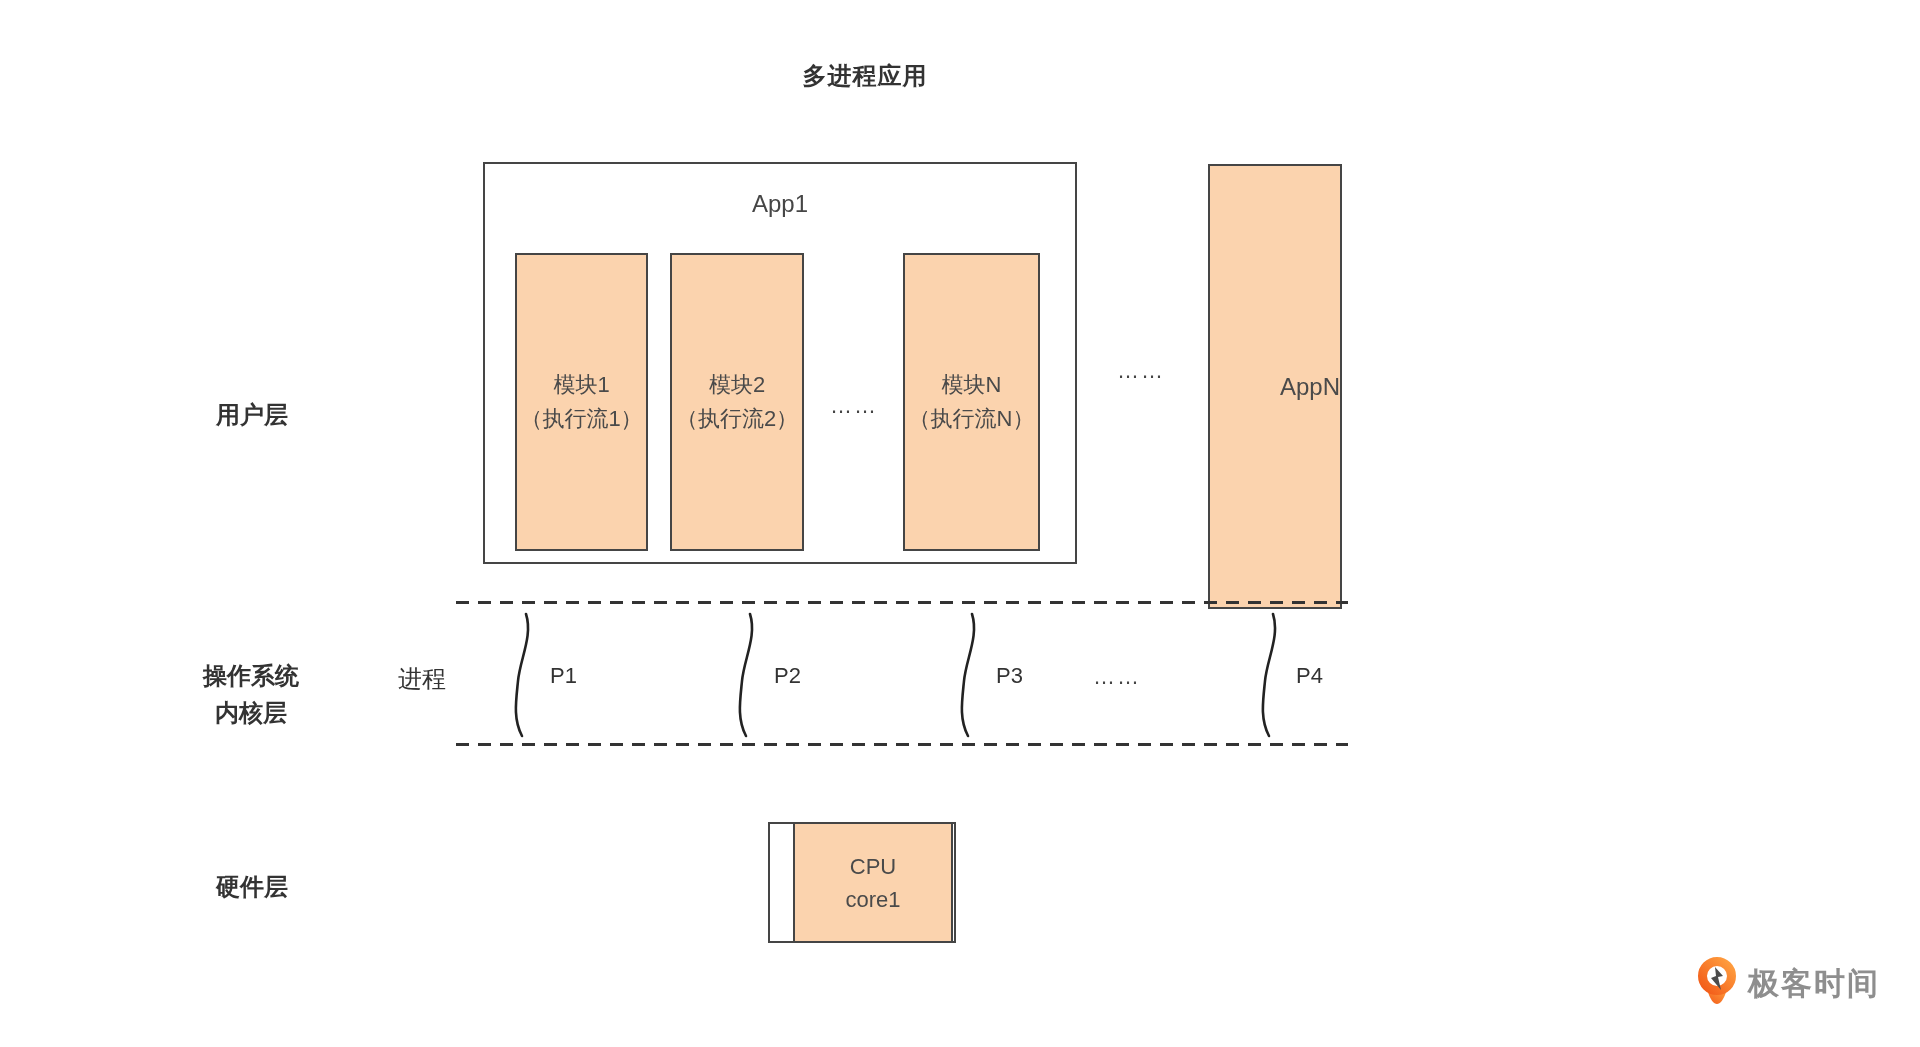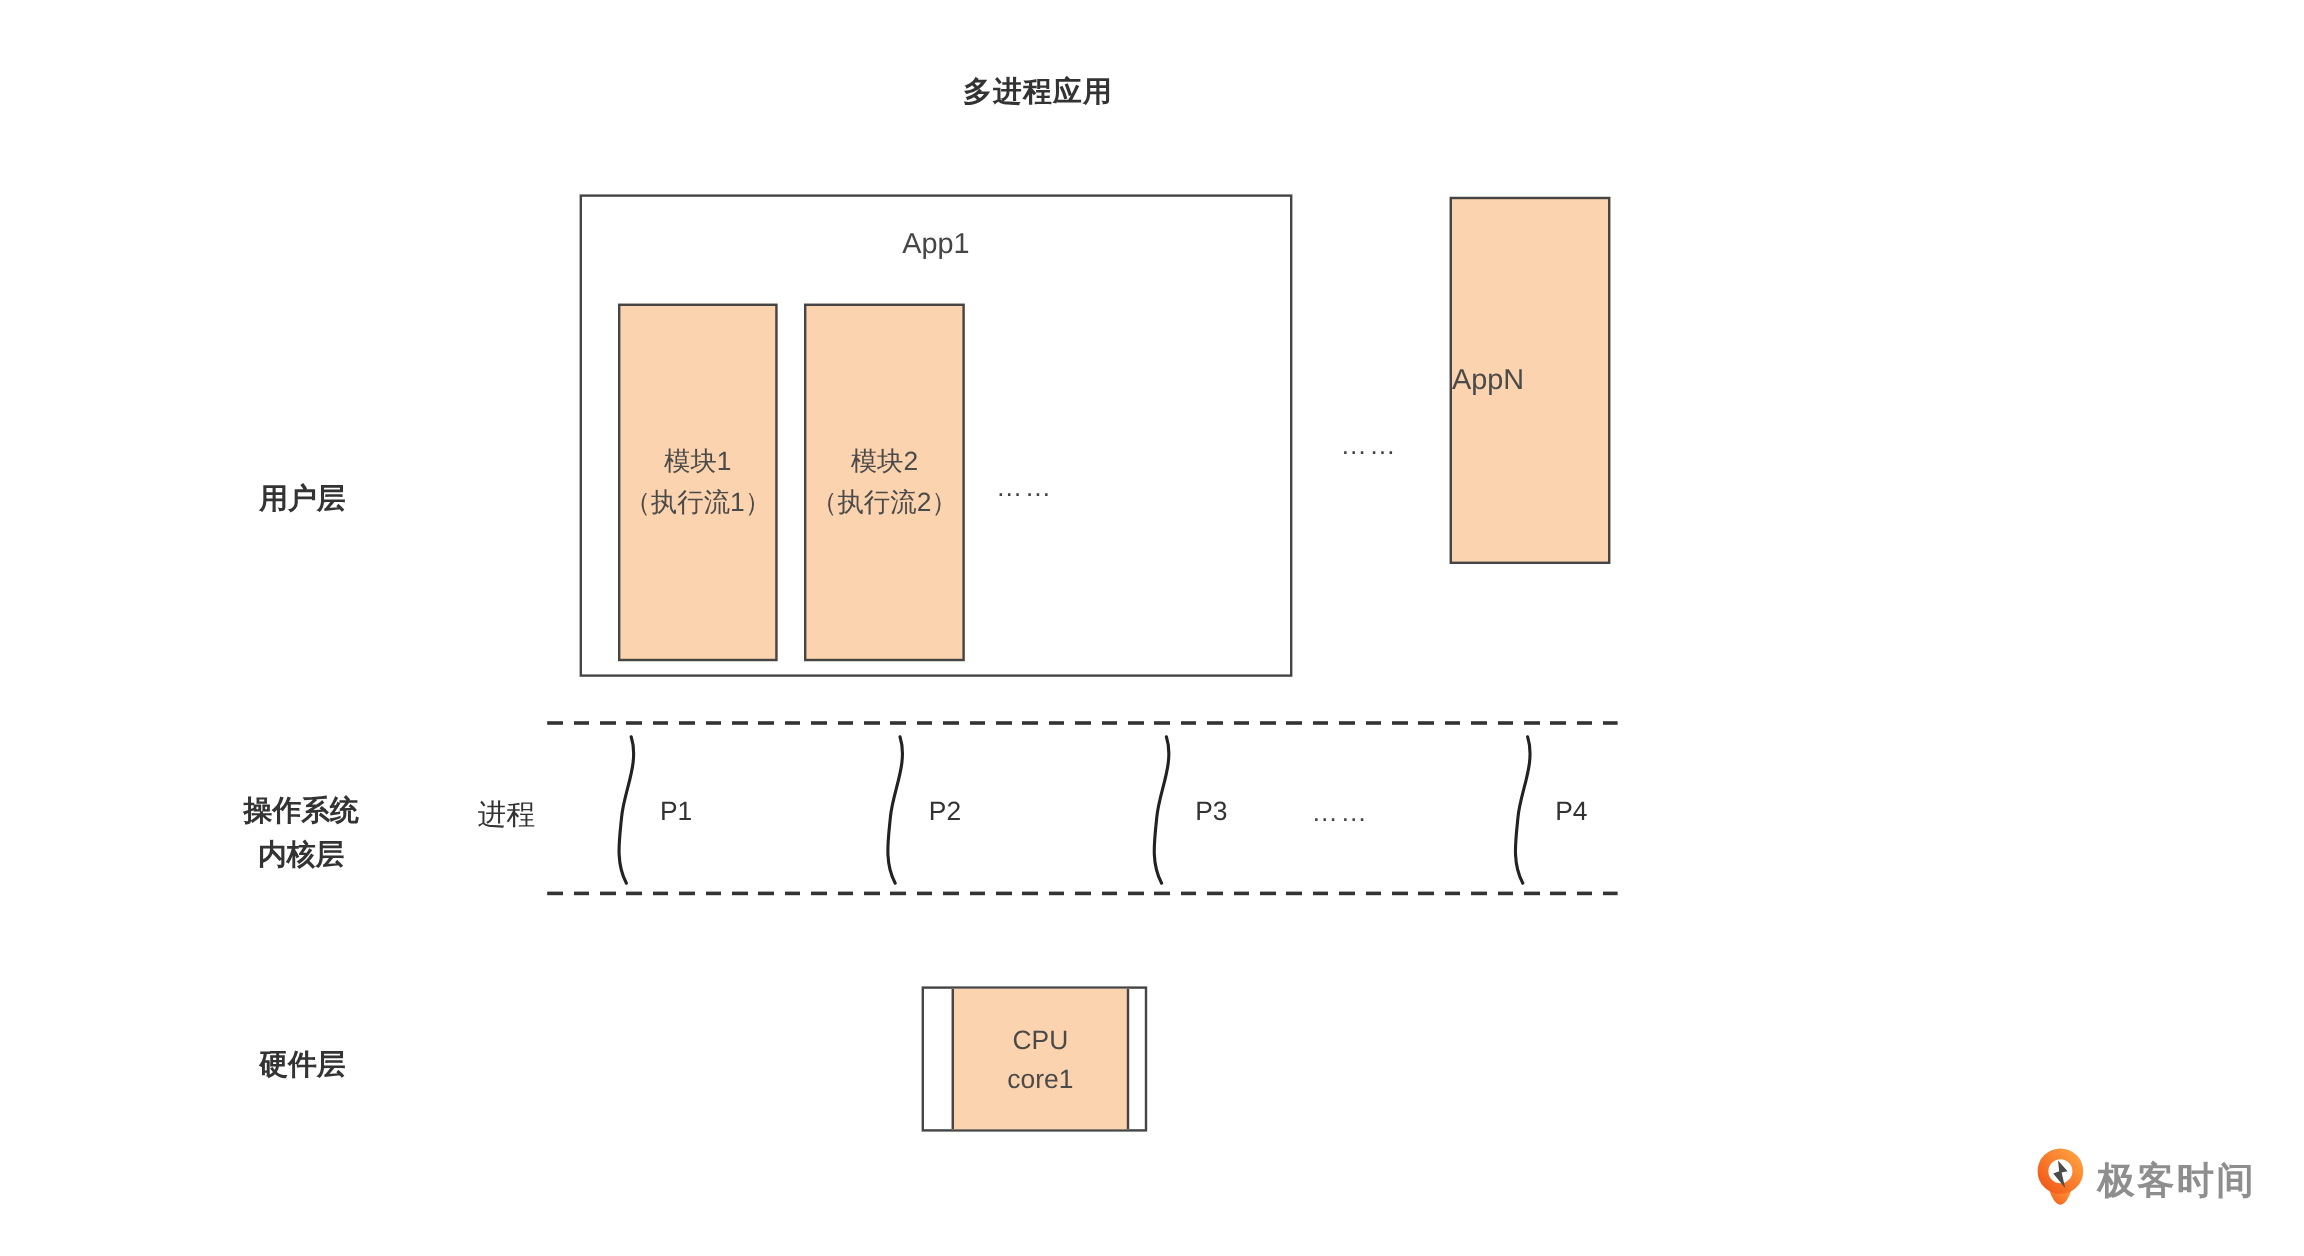--- a/index.html
+++ b/index.html
@@ -51,22 +51,22 @@
   .module-n { left: 903px; width: 137px; }
 
   .ellipsis {
     font-size: 22px; color: #444444; text-align: center; letter-spacing: 2px;
   }
   .modules-ellipsis { left: 808px; top: 393px; width: 92px; }
   .apps-ellipsis    { left: 1096px; top: 358px; width: 90px; }
   .kernel-ellipsis  { left: 1073px; top: 664px; width: 88px; }
 
   .appn-box {
-    left: 1208px; top: 164px; width: 134px; height: 306px;
-    display: flex; align-items: center; justify-content: flex-start;
+    left: 1208px; top: 164px; width: 134px; height: 445px;
+    display: flex; align-items: center; justify-content: flex-end;
     font-size: 24px; color: #4a4a4a;
   }
 
   .dashed-line {
     left: 456px; width: 892px; height: 3px;
     background: repeating-linear-gradient(90deg, #333333 0 13px, transparent 13px 22px);
   }
   .dashed-top    { top: 601px; }
   .dashed-bottom { top: 743px; }
 
@@ -86,21 +86,21 @@
   .p-1 { left: 550px; }
   .p-2 { left: 774px; }
   .p-3 { left: 996px; }
   .p-4 { left: 1296px; }
 
   .cpu-outer {
     left: 768px; top: 822px; width: 188px; height: 121px;
     border: 2px solid #454545; background: #ffffff;
   }
   .cpu-inner {
-    position: absolute; left: 23px; top: 0; bottom: 0; width: 148px;
+    position: absolute; left: 23px; top: 0; bottom: 0; width: 160px;
     border-left: 2px solid #454545; border-right: 2px solid #454545;
     background: #fbd3ae;
     display: flex; flex-direction: column;
     align-items: center; justify-content: center;
     font-size: 22px; line-height: 33px; color: #4a4a4a; text-align: center;
   }
 
   .logo { left: 1694px; top: 955px; width: 210px; height: 56px; display: flex; align-items: flex-start; }
   .logo-icon { width: 46px; height: 52px; flex: 0 0 auto; }
   .logo-text {
@@ -127,20 +127,24 @@
     <div class="abs app1-label">App1</div>
   </div>
 
   <div class="box module-box module-1">
     <div>模块1</div>
     <div>（执行流1）</div>
   </div>
   <div class="box module-box module-2">
     <div>模块2</div>
     <div>（执行流2）</div>
+  </div>
+  <div class="box module-box module-n">
+    <div>模块N</div>
+    <div>（执行流N）</div>
   </div>
   <div class="abs ellipsis modules-ellipsis">……</div>
 
   <div class="abs ellipsis apps-ellipsis">……</div>
 
   <div class="box appn-box">
     <span>AppN</span>
   </div>
 
   <div class="abs dashed-line dashed-top"></div>

